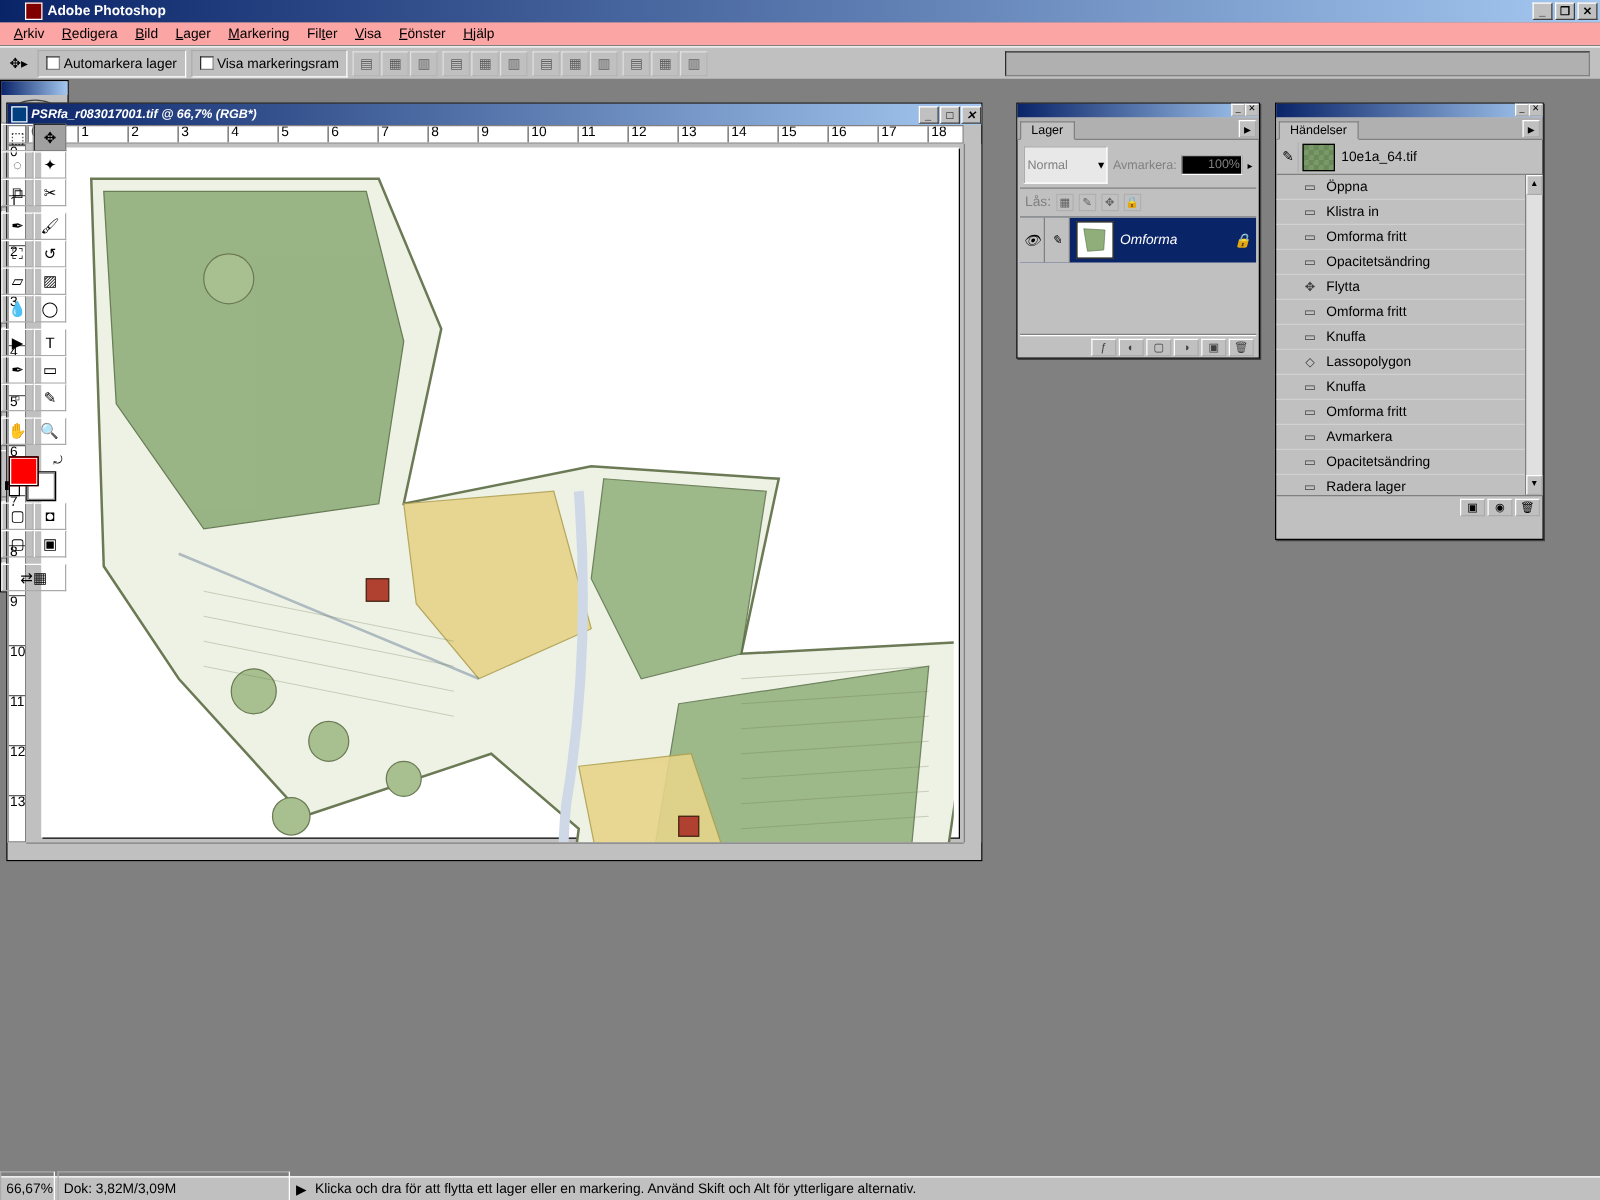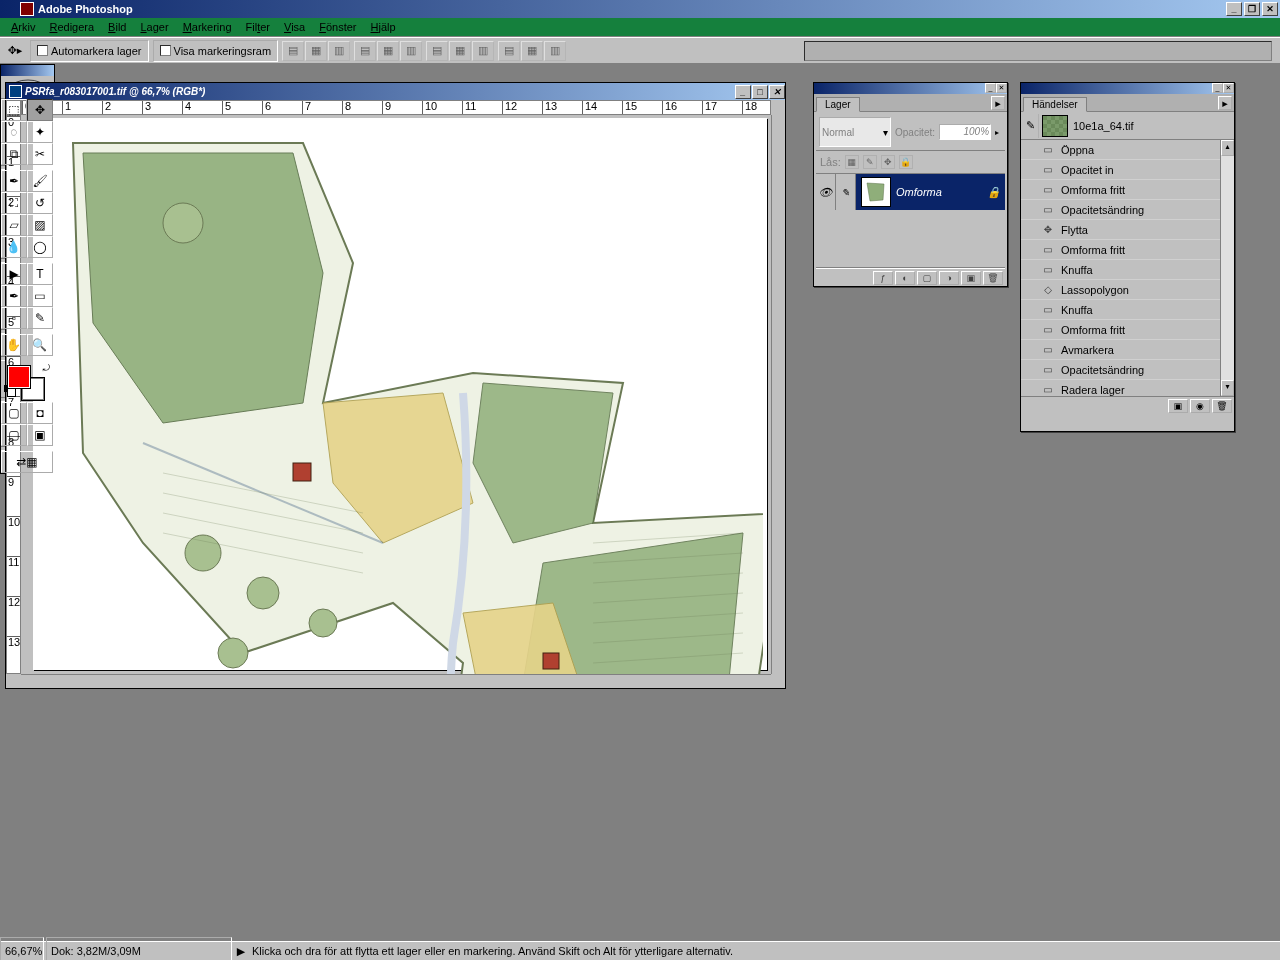--- a/index.html
+++ b/index.html
@@ -6,21 +6,21 @@
 body { background: #808080; width: 1280px; height: 960px; overflow: hidden; position: relative; }
 
 
 .titlebar { background: linear-gradient(to right, #0a2468, #a4c8f0); height: 18px; display: flex; align-items: center; color: #fff; font-weight: bold; padding-left: 20px; }
 .titlebar .icon { width: 14px; height: 14px; background: #800000; margin-right: 4px; border: 1px solid #fff; }
 .titlebar .title { flex: 1; }
 .titlebar .winctl { display: flex; gap: 2px; padding-right: 2px; }
 .winbtn { width: 16px; height: 14px; background: #c0c0c0; border: 1px solid #fff; border-right-color: #404040; border-bottom-color: #404040; font-family: Marlett, Arial; font-size: 9px; text-align: center; line-height: 12px; color: #000; cursor: default; }
 
 
-.menubar { background: #15803d; height: 19px; display: flex; align-items: center; padding-left: 4px; border-bottom: 1px solid #808080; }
+.menubar { background: #fca5a5; height: 19px; display: flex; align-items: center; padding-left: 4px; border-bottom: 1px solid #808080; }
 .menuitem { padding: 1px 7px; cursor: default; }
 .menuitem u { text-decoration: underline; }
 
 
 .optbar { background: #c0c0c0; height: 27px; display: flex; align-items: center; border-top: 1px solid #fff; border-bottom: 1px solid #808080; padding: 0 4px; gap: 4px; }
 .optbar .tool { width: 22px; height: 20px; border: 1px solid #c0c0c0; display: flex; align-items: center; justify-content: center; }
 .optbar .group { display: flex; align-items: center; gap: 3px; border: 1px inset #fff; padding: 2px 6px; background: #c0c0c0; height: 22px; }
 .optbar .check { width: 11px; height: 11px; background: #fff; border: 1px inset #808080; }
 .optbar .btngrp { display: flex; gap: 1px; }
 .optbar .smbtn { width: 22px; height: 20px; border: 1px outset #fff; background: #c0c0c0; opacity: 0.5; display:flex;align-items:center;justify-content:center; }
@@ -54,21 +54,21 @@
 .panel .tab.active { border-bottom: 1px solid #c0c0c0; }
 .panel .menu-arrow { position: absolute; right: 2px; top: 2px; width: 14px; height: 14px; border: 1px outset #fff; background: #c0c0c0; display: flex; align-items: center; justify-content: center; }
 .panel .body { padding: 2px; }
 
 
 #layers { left: 813px; top: 82px; width: 195px; height: 205px; }
 #layers .opts { display: flex; align-items: center; gap: 4px; padding: 3px; }
 #layers .dd { width: 72px; height: 18px; border: 1px inset #fff; background: #e8e8e8; font-size: 10px; padding: 14px 2px; color: #808080; display: flex; align-items: center; justify-content: space-between; }
 #layers .dd::after { content: "▾"; color: #000; }
 #layers .lbl { color: #808080; font-size: 10px; }
-#layers .opv { width: 52px; height: 16px; border: 1px inset #fff; background: #ffffff; font-size: 10px; padding: 1px; color: #808080; text-align: right; font-style: italic; }
+#layers .opv { width: 52px; height: 16px; border: 1px inset #fff; background: #000000; font-size: 10px; padding: 1px; color: #808080; text-align: right; }
 #layers .lockrow { display: flex; align-items: center; gap: 4px; padding: 4px 4px; border-top: 1px solid #808080; border-bottom: 1px solid #808080; font-size: 10px; color: #808080; }
 #layers .lockrow .li { width: 14px; height: 14px; border: 1px solid #b0b0b0; display:flex;align-items:center;justify-content:center;font-size:9px;color:#606060;}
 #layers .layerlist { height: 94px; background: #c0c0c0; overflow: hidden; border-bottom: 1px solid #808080;}
 #layers .layer { background: #0a2468; color: #fff; display: flex; align-items: center; height: 36px; font-style: italic; font-size: 10px;}
 #layers .layer .eye { width: 20px; height: 36px; background: #c0c0c0; border-right: 1px solid #808080; display: flex; align-items: center; justify-content: center; font-size: 11px; color:#000;}
 #layers .layer .link { width: 20px; height: 36px; background: #c0c0c0; border-right: 1px solid #808080; display:flex;align-items:center;justify-content:center;font-size:10px;color:#000;}
 #layers .layer .thumb { width: 30px; height: 30px; background: #fff; border: 1px solid #000; margin: 0 5px; display:flex;align-items:center;justify-content:center;}
 #layers .layer .thumb svg { width: 24px; height: 24px; }
 #layers .layer .lock { margin-left: auto; margin-right: 4px; }
 #layers .footer { display: flex; justify-content: flex-end; gap: 2px; height: 18px; padding: 2px; border-top: 1px solid #fff;}
@@ -258,21 +258,21 @@
     <div class="pbtn">_</div>
     <div class="pbtn">✕</div>
   </div>
   <div class="tabs">
     <div class="tab active">Lager</div>
     <div class="menu-arrow">▸</div>
   </div>
   <div class="body">
     <div class="opts">
       <div class="dd">Normal</div>
-      <span class="lbl">Opacitet:</span>
+      <span class="lbl">Avmarkera:</span>
       <div class="opv">100%</div>
       <span style="font-size:8px;">▸</span>
     </div>
     <div class="lockrow">
       <span>Lås:</span>
       <div class="li">▦</div>
       <div class="li">✎</div>
       <div class="li">✥</div>
       <div class="li">🔒</div>
     </div>
@@ -316,21 +316,21 @@
       <span>10e1a_64.tif</span>
     </div>
     <div class="histlist" id="histlist">
       <div class="sbv2"></div>
     <div class="hi">
           <div class="hicon">▭</div>
           <span>Öppna</span>
         </div>
         <div class="hi">
           <div class="hicon">▭</div>
-          <span>Opacitet in</span>
+          <span>Klistra in</span>
         </div>
         <div class="hi">
           <div class="hicon">▭</div>
           <span>Omforma fritt</span>
         </div>
         <div class="hi">
           <div class="hicon">▭</div>
           <span>Opacitetsändring</span>
         </div>
         <div class="hi">

